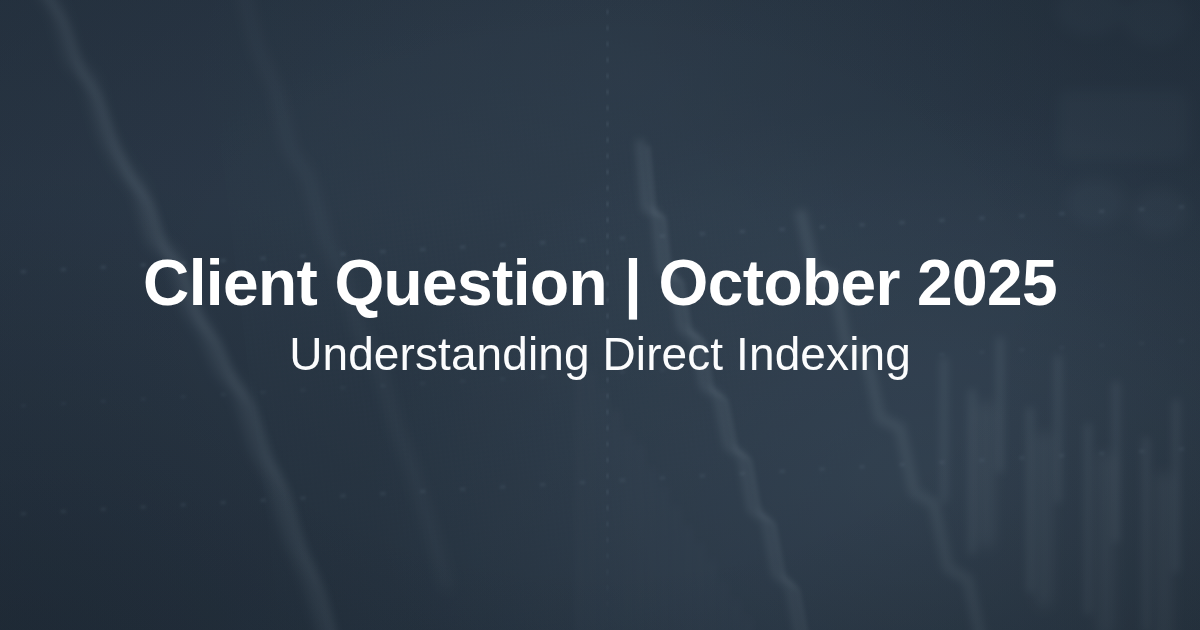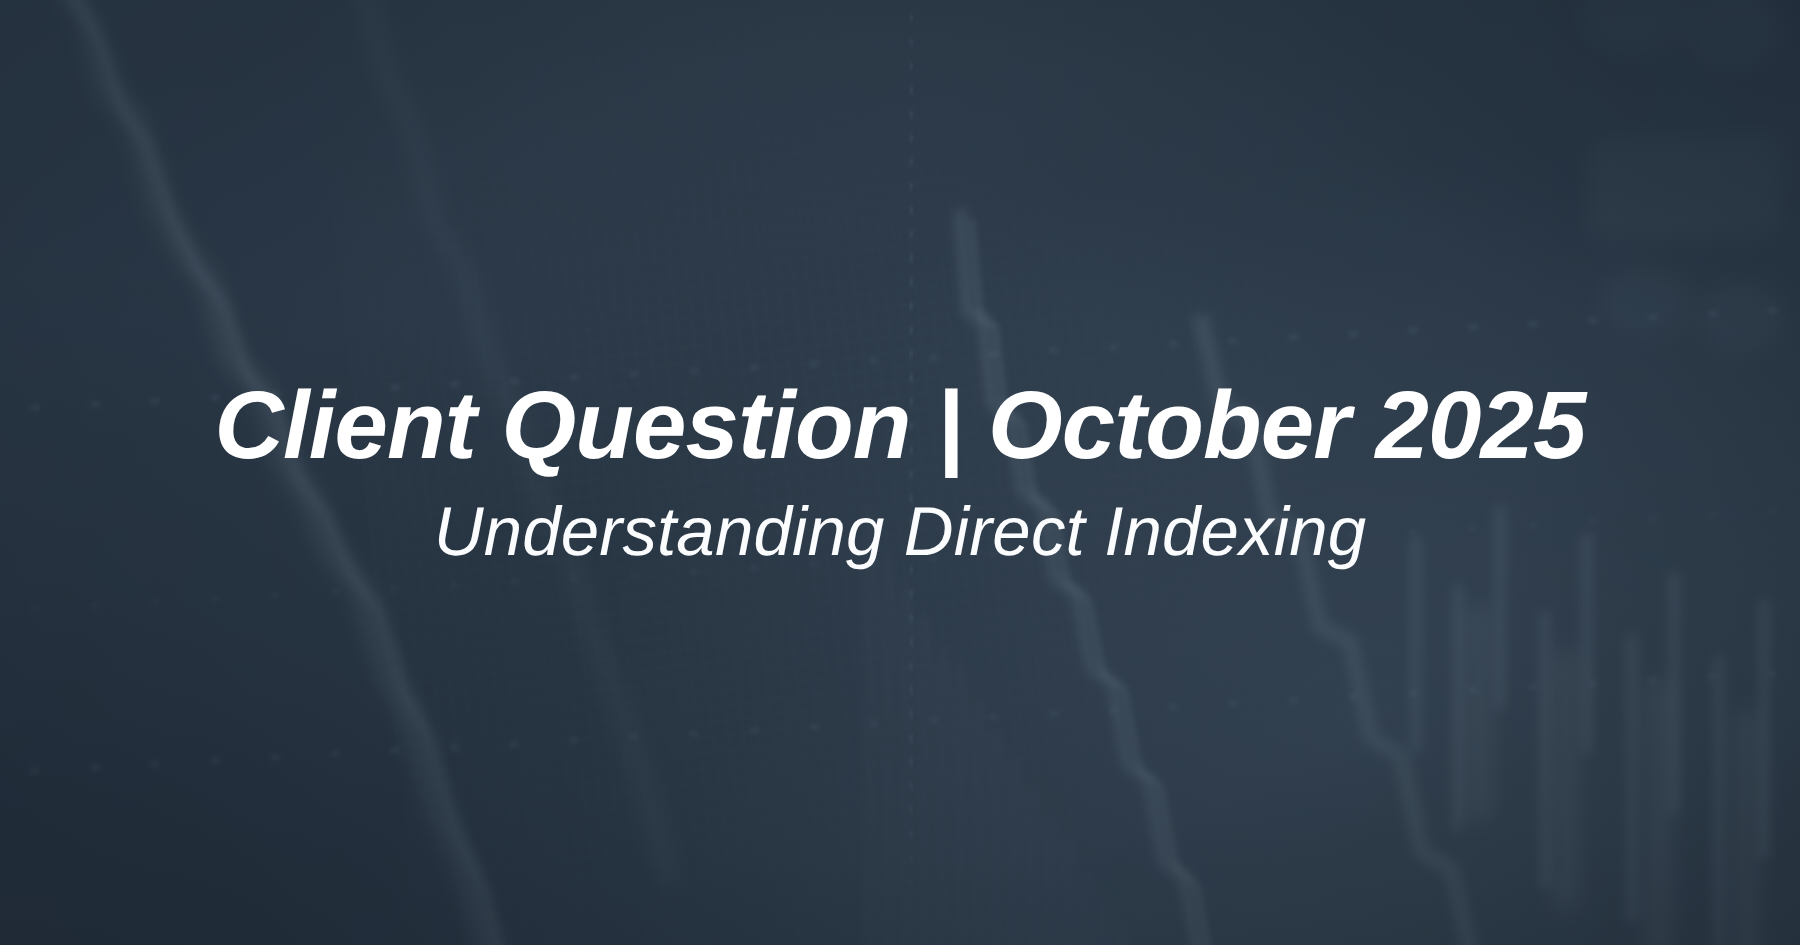--- a/index.html
+++ b/index.html
@@ -12,21 +12,20 @@
     font-family: "Liberation Sans", sans-serif;
   }
 
   .banner {
     position: relative;
     width: 1200px;
     height: 630px;
     overflow: hidden;
     background: #c2410c;
     isolation: isolate;
-    font-style: italic;
   }
 
   
   .bg-photo {
     position: absolute;
     inset: -60px;
     overflow: hidden;
     z-index: 0;
   }
 

